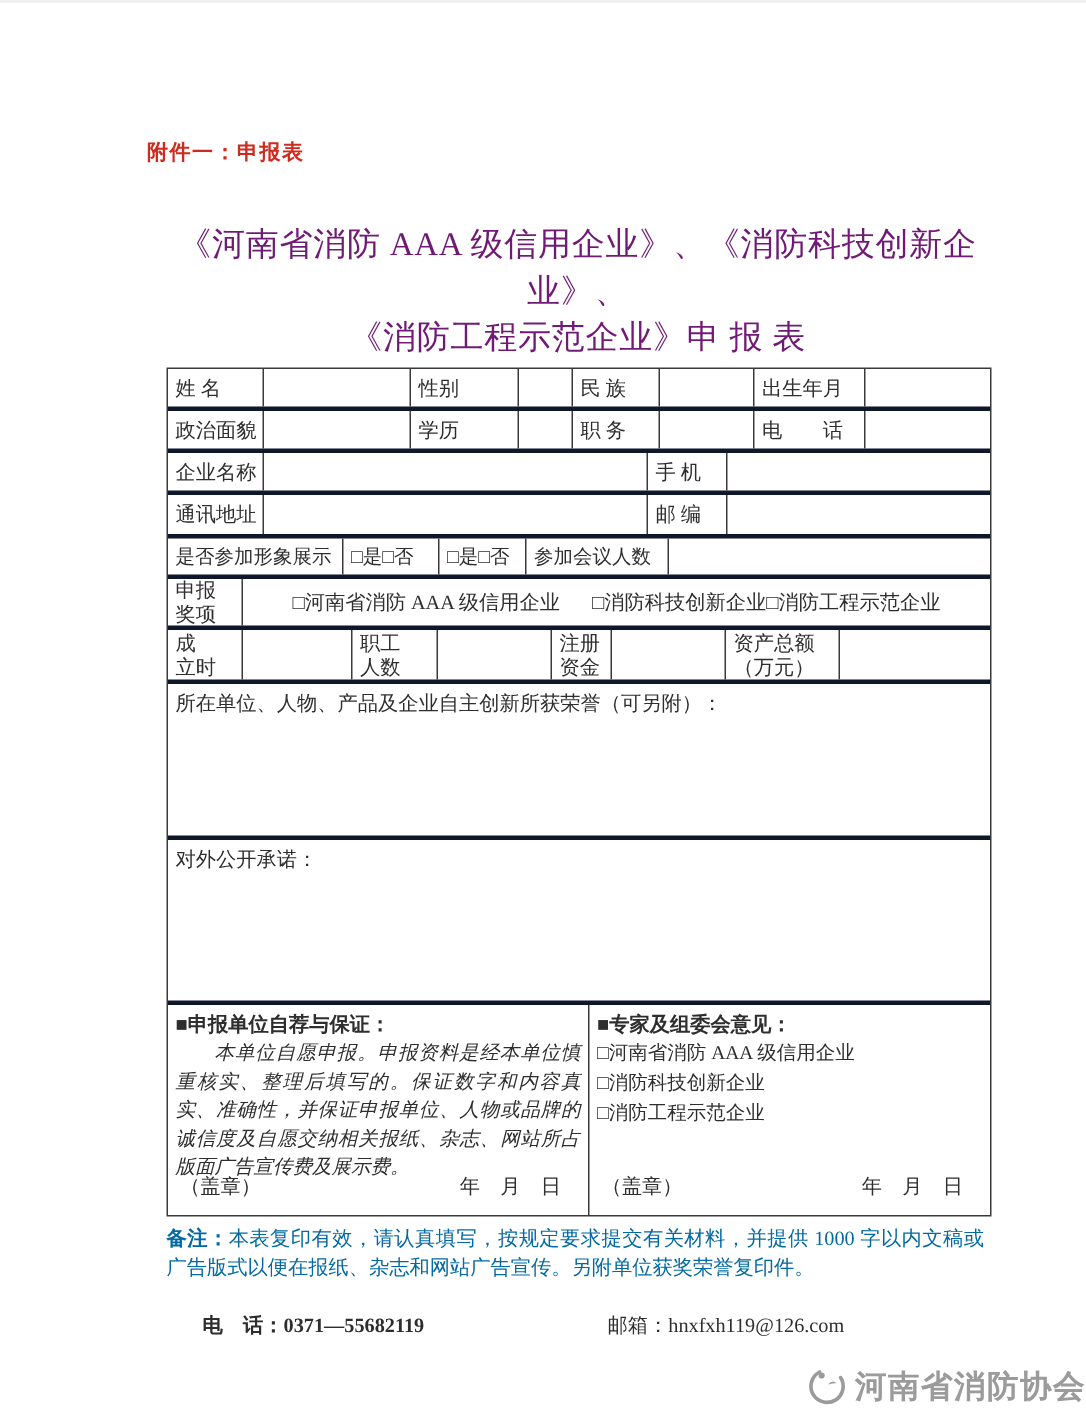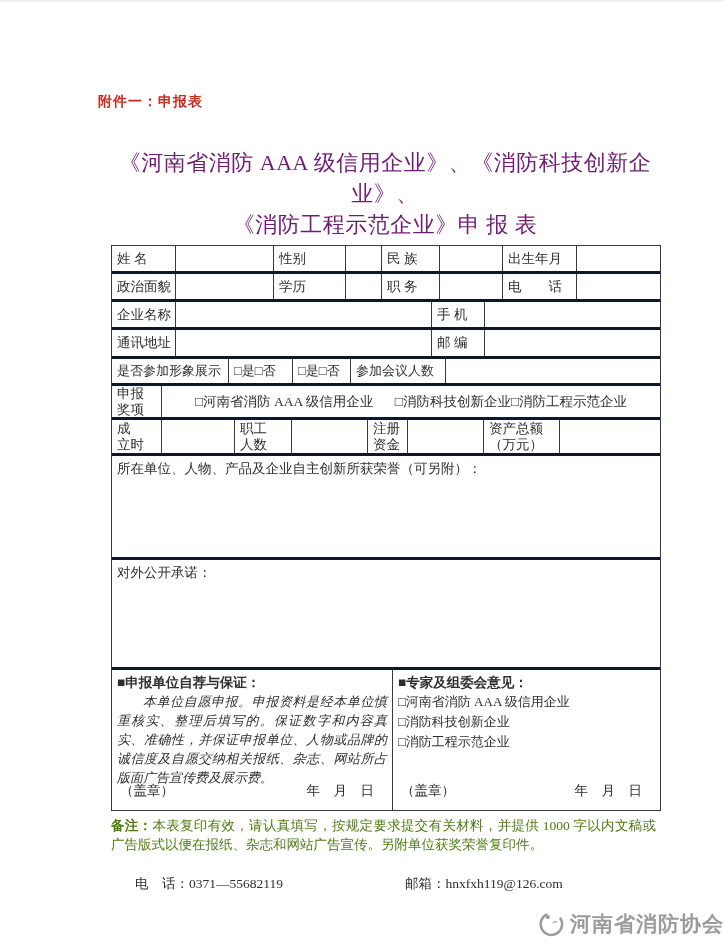--- a/index.html
+++ b/index.html
@@ -46,27 +46,27 @@
   .bigcell{position:relative;}
   .bigcell .bc-title{font-weight:bold;font-size:13.5px;line-height:18px;}
   .bigcell .bc-body{font-size:13px;line-height:19px;text-indent:2em;white-space:normal;text-align:justify;font-style:italic;}
   .bigcell .optlist{font-size:13px;line-height:20px;}
   .seal-row{
     position:absolute;left:8px;right:18px;bottom:10px;
     display:flex;justify-content:space-between;font-size:13.5px;
   }
   .notes{
     position:absolute;left:111px;top:814px;width:545px;
-    font-size:13.5px;line-height:19px;color:#4d7c0f;text-align:justify;
+    font-size:13.5px;line-height:19px;color:#0369a1;text-align:justify;
   }
   .notes .b{font-weight:bold;}
   .contact{
     position:absolute;left:0;top:873px;width:724px;font-size:13.5px;color:#2e2e2e;
   }
-  .contact .phone{position:absolute;left:135px;white-space:nowrap;}
+  .contact .phone{position:absolute;left:135px;white-space:nowrap;font-weight:bold;}
   .contact .email{position:absolute;left:405px;white-space:nowrap;}
   .logo{
     position:absolute;left:538px;top:908px;
     display:flex;align-items:center;
     color:#9b9b9b;
   }
   .logo .logo-text{
     font-size:21px;font-weight:bold;letter-spacing:1px;white-space:nowrap;
     color:#9b9b9b;
   }

